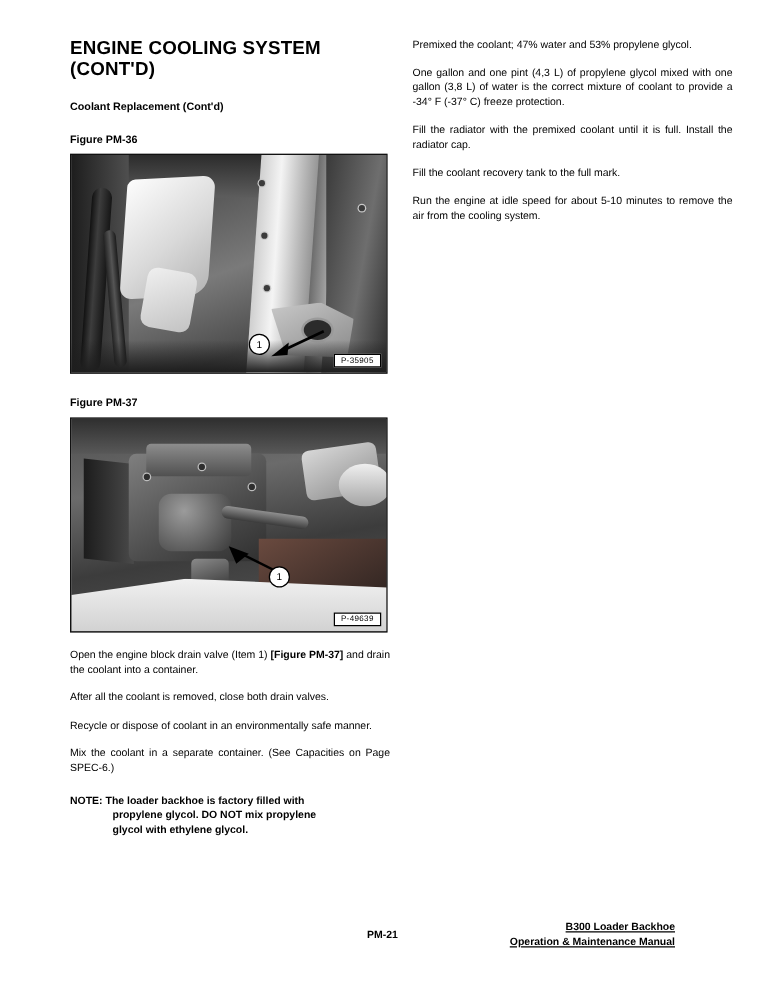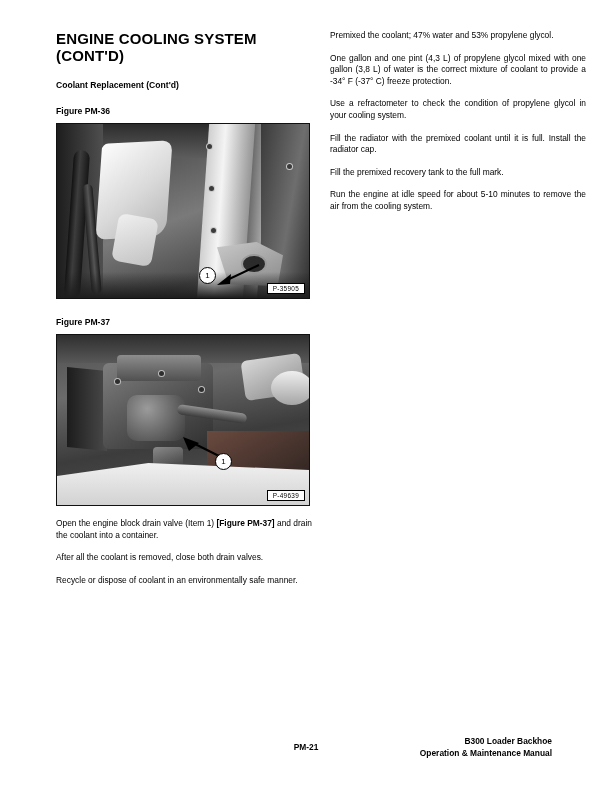--- a/index.html
+++ b/index.html
@@ -225,26 +225,27 @@
   .footer .page-num {
     position: absolute;
     left: 50%;
     transform: translateX(-50%);
     top: 6px;
     font-size: 8.4px;
     font-weight: bold;
   }
   .footer .right {
     position: absolute;
-    right: 4px;
+    right: 16px;
     top: 0;
     text-align: right;
     font-size: 8.4px;
     font-weight: bold;
     line-height: 11.5px;
+    text-decoration: underline;
   }
 </style>
 </head>
 <body>
 
 <div class="page">
 
   <div class="col col-left">
 
     <h1 class="section-title">ENGINE COOLING SYSTEM (CONT'D)</h1>
@@ -306,29 +307,34 @@
       </svg>
       <div class="callout" style="left:158px; top:118px;">1</div>
 
       <div class="caption">P-49639</div>
     </div>
 
     <p class="body"><span>Open the engine block drain valve (Item 1) </span><b>[Figure PM-37]</b><span> and drain the coolant into a container.</span></p>
 
     <p class="body">After all the coolant is removed, close both drain valves.</p>
     <p class="body">Recycle or dispose of coolant in an environmentally safe manner.</p>
-
+    <p class="body">Mix the coolant in a separate container. (See Capacities on Page SPEC-6.)</p>
+
+    <p class="note" style="margin-top:14px;">
+      <span class="hang"><span>NOTE:</span> <span>The loader backhoe is factory filled with</span></span>
+      <span class="hang2">propylene glycol. DO NOT mix propylene</span>
+      <span class="hang2">glycol with ethylene glycol.</span>
+    </p>
   </div>
 
   <div class="col col-right">
     <p class="body">Premixed the coolant; 47% water and 53% propylene glycol.</p>
     <p class="body">One gallon and one pint (4,3 L) of propylene glycol mixed with one gallon (3,8 L) of water is the correct mixture of coolant to provide a -34° F (-37° C) freeze protection.</p>
-    <p class="body">Use a refractometer to check the condition of propylene glycol in your cooling system.</p>
     <p class="body">Fill the radiator with the premixed coolant until it is full. Install the radiator cap.</p>
-    <p class="body">Fill the premixed recovery tank to the full mark.</p>
+    <p class="body">Fill the coolant recovery tank to the full mark.</p>
     <p class="body">Run the engine at idle speed for about 5-10 minutes to remove the air from the cooling system.</p>
   </div>
 
   <div class="footer">
     <div class="page-num">PM-21</div>
     <div class="right">
       <div>B300 Loader Backhoe</div>
       <div>Operation &amp; Maintenance Manual</div>
     </div>
   </div>

